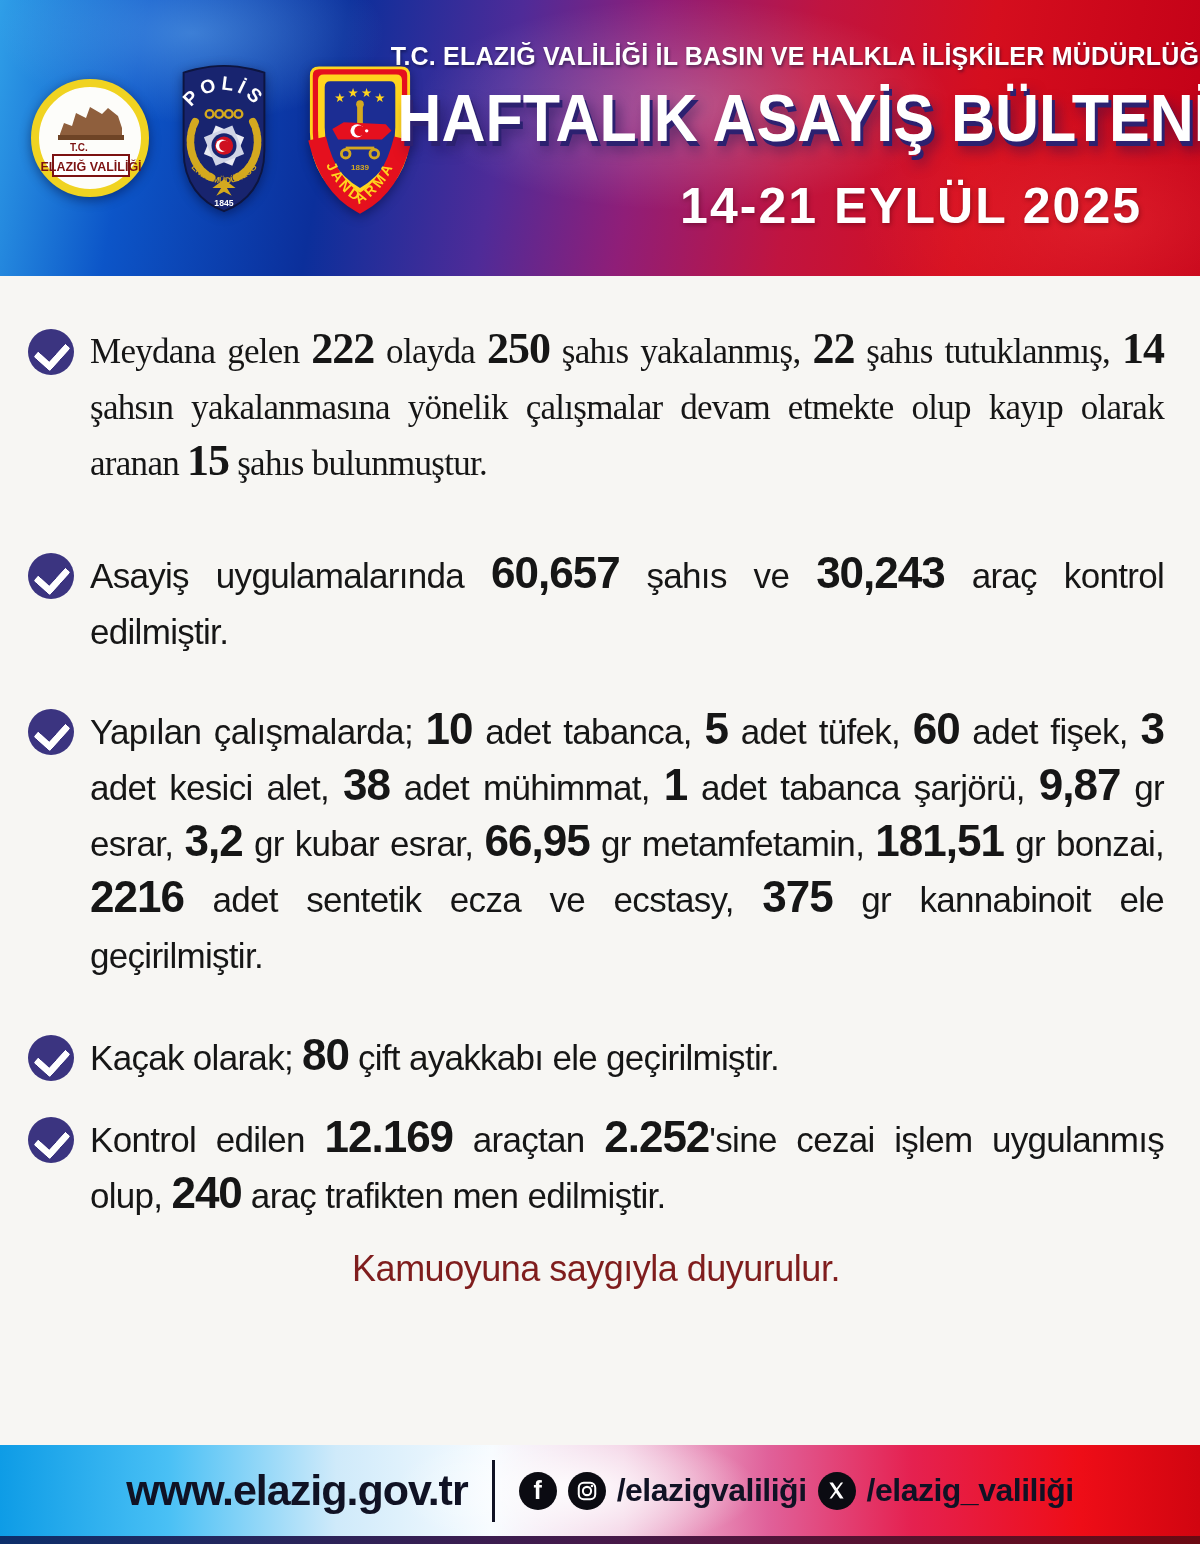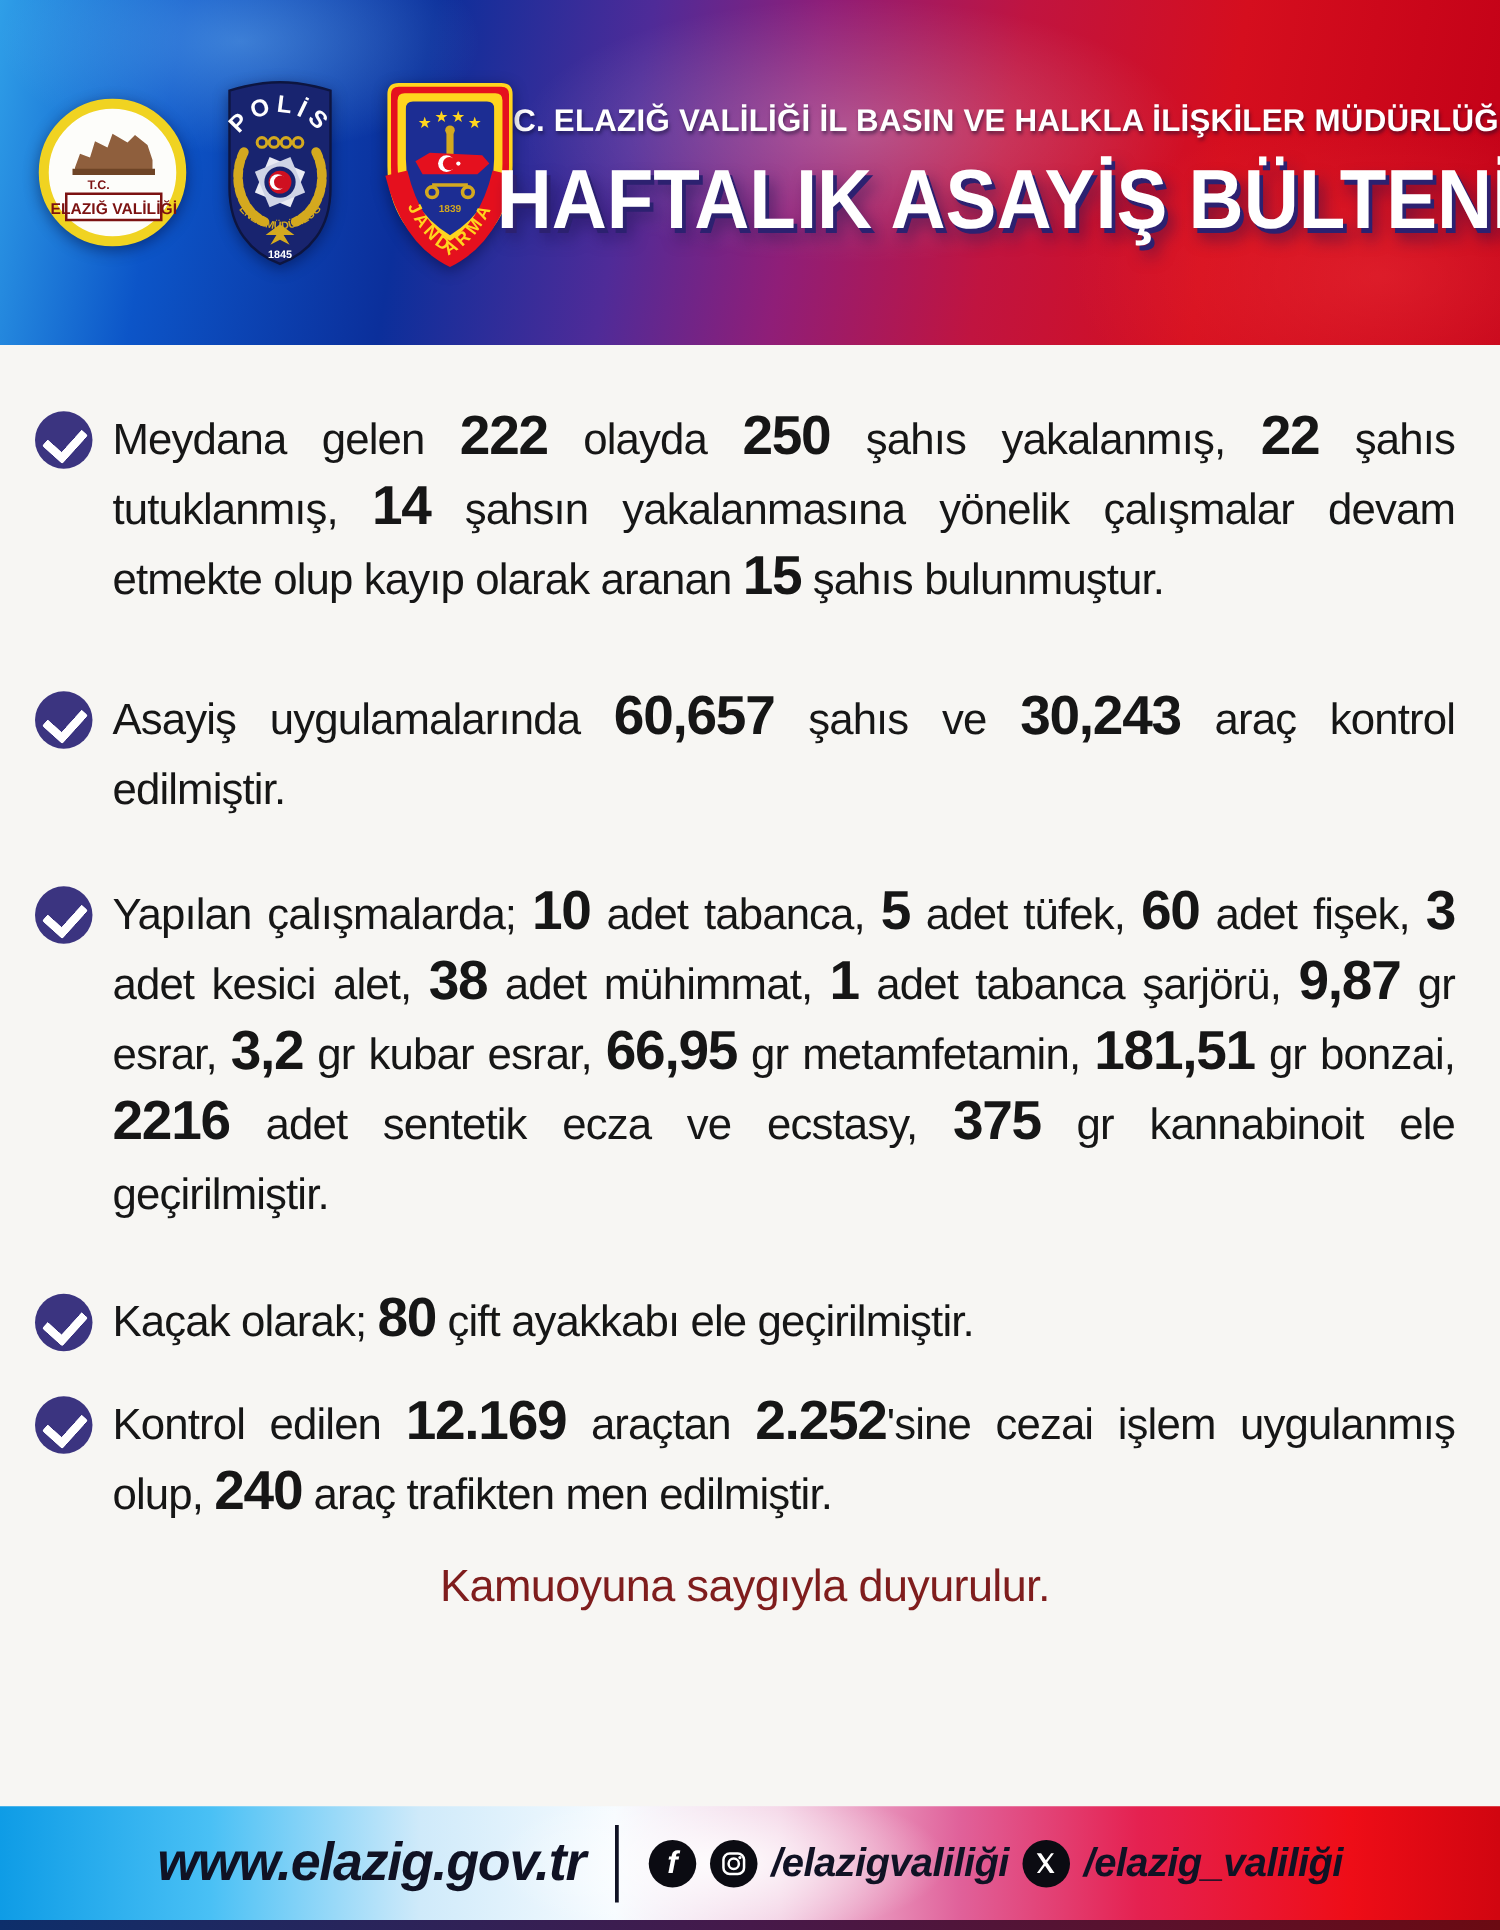--- a/index.html
+++ b/index.html
@@ -33,21 +33,21 @@
   }
   .date-line{
     margin-top:24px;align-self:flex-end;padding-right:44px;
     font-size:50px;font-weight:700;color:#fff;letter-spacing:2px;
     text-shadow:1px 2px 5px rgba(60,0,10,.45);
   }
 
   
   .content{position:absolute;top:276px;left:0;right:0;bottom:99px;padding:48px 36px 0 28px;}
   .bullet{display:flex;align-items:flex-start;}
-  .b-gap-1{margin-bottom:56px;} .b-gap-2{margin-bottom:44px;} .b-gap-3{margin-bottom:46px;}
+  .b-gap-1{margin-bottom:56px;font-family:Liberation Serif, serif;} .b-gap-2{margin-bottom:44px;} .b-gap-3{margin-bottom:46px;}
   .b-gap-4{margin-bottom:26px;} .b-gap-5{margin-bottom:50px;} .b-gap-6{margin-bottom:24px;}
   .check-badge{
     flex:0 0 46px;width:46px;height:46px;border-radius:50%;
     background:#3b3480;position:relative;margin-top:5px;
   }
   .tick{
     position:absolute;left:13px;top:8px;width:15px;height:24px;
     border-right:7px solid #fff;border-bottom:7px solid #fff;
     transform:rotate(42deg);border-radius:2px;
   }
@@ -60,21 +60,20 @@
     text-align:center;font-size:36px;font-weight:500;color:#7f1d1d;
     letter-spacing:-.5px;margin:0;
   }
 
   
   .footer{
     position:absolute;left:0;right:0;bottom:0;height:99px;
     background:
       radial-gradient(ellipse 260px 90px at 48% 45%, rgba(255,255,255,.9), rgba(255,255,255,0) 70%),
       linear-gradient(90deg,#0e9ce6 0%,#49c0f5 14%,#cfeafa 28%,#f6fbff 41%,#f2cde2 52%,#e0619a 64%,#e52150 76%,#ee0d17 90%,#d10510 100%);
-    font-style: italic;
   }
   .footer::after{
     content:"";position:absolute;left:0;right:0;bottom:0;height:8px;
     background:linear-gradient(90deg,#0d2f6b,#46194a 50%,#6b0a12);
   }
   .footer-inner{height:91px;display:flex;align-items:center;justify-content:center;gap:24px;}
   .site{font-size:43px;font-weight:700;color:#101224;letter-spacing:-1px;}
   .v-divider{width:3px;height:62px;background:#101224;}
   .social{display:flex;align-items:center;gap:11px;}
   .sicon{
@@ -158,20 +157,21 @@
         <path id="jArc" d="M22 86 Q34 132 65 148 Q96 132 108 86" fill="none"></path>
         <text font-size="15" font-weight="bold" fill="#ffd51e" letter-spacing="3">
           <textPath href="#jArc" startOffset="50%" text-anchor="middle">JANDARMA</textPath>
         </text>
       </svg>
     </div>
 
     <div class="header-text">
       <div class="agency-line">T.C. ELAZIĞ VALİLİĞİ İL BASIN VE HALKLA İLİŞKİLER MÜDÜRLÜĞÜ</div>
       <div class="main-title">HAFTALIK ASAYİŞ BÜLTENİ</div>
+      <div class="date-line">14-21 EYLÜL 2025</div>
     </div>
   </div>
 
   <div class="content">
       <div class="bullet b-gap-1">
         <span class="check-badge">
           <span class="tick"></span>
         </span>
         <p class="bullet-text"><span>Meydana gelen </span><b class="num">222</b><span> olayda </span><b class="num">250</b><span> şahıs yakalanmış, </span><b class="num">22</b><span> şahıs tutuklanmış, </span><b class="num">14</b><span> şahsın yakalanmasına yönelik çalışmalar devam etmekte olup kayıp olarak aranan </span><b class="num">15</b><span> şahıs bulunmuştur.</span></p>
       </div>

